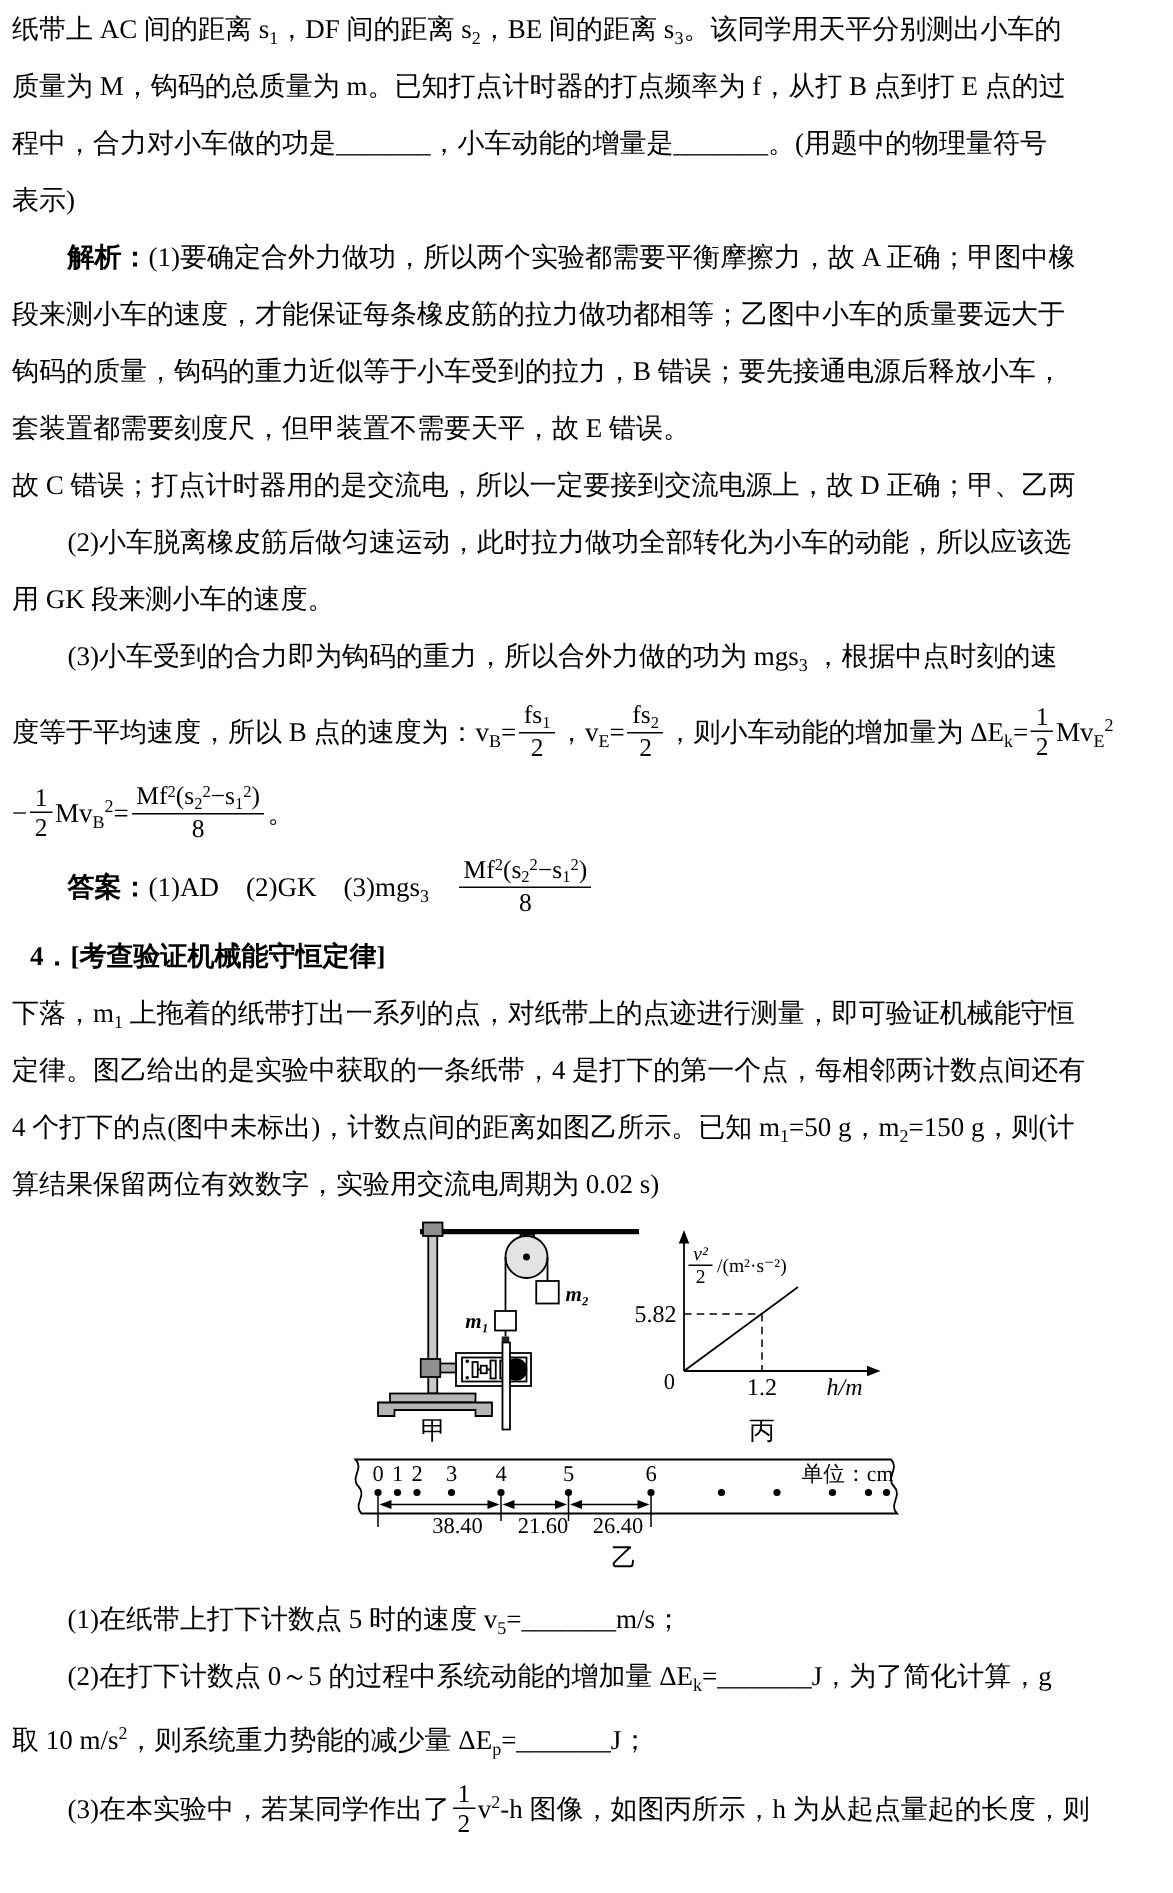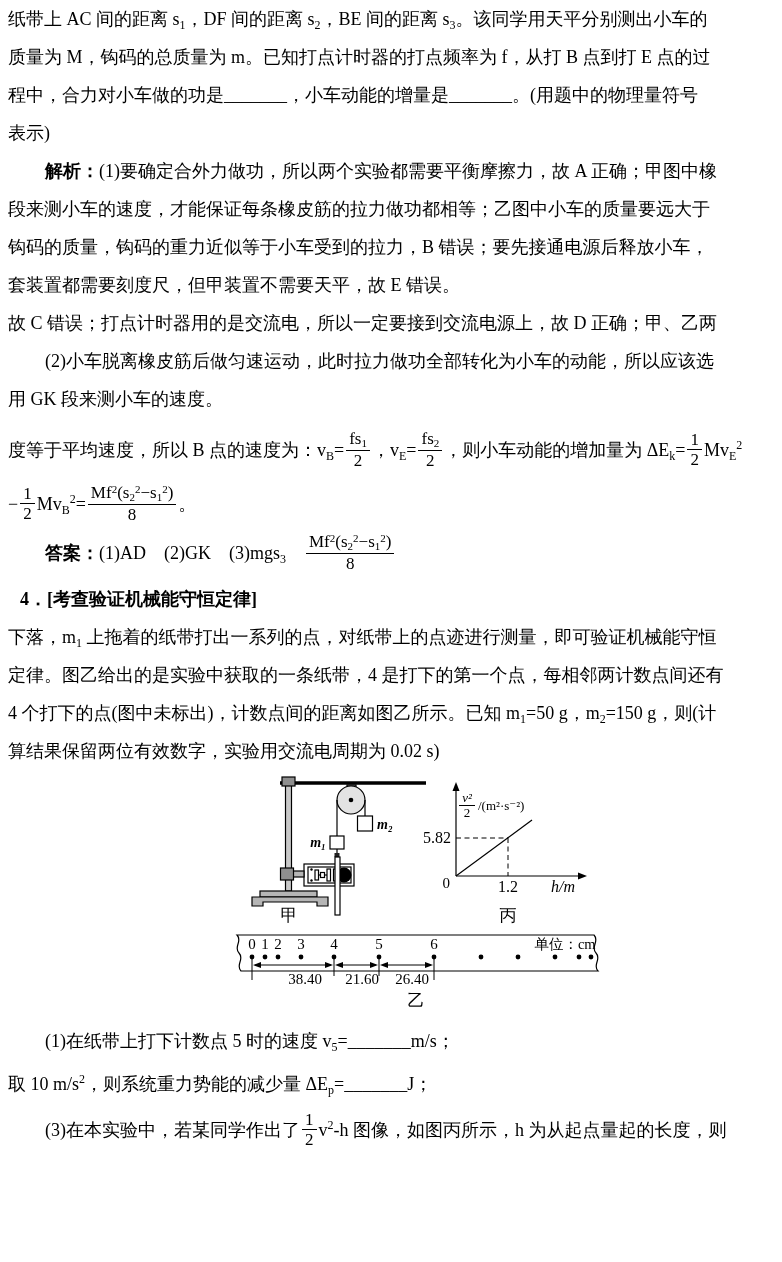--- a/index.html
+++ b/index.html
@@ -35,20 +35,21 @@
       <div class="line">质量为 <span class="it">M</span>，钩码的总质量为 <span class="it">m</span>。已知打点计时器的打点频率为 <span class="it">f</span>，从打 <span class="it">B</span> 点到打 <span class="it">E</span> 点的过</div>
       <div class="line">程中，合力对小车做的功是_______，小车动能的增量是_______。(用题中的物理量符号</div>
       <div class="line">表示)</div>
       <div class="line ind"><span class="bd">解析：</span>(1)要确定合外力做功，所以两个实验都需要平衡摩擦力，故 A 正确；甲图中橡</div>
       <div class="line">段来测小车的速度，才能保证每条橡皮筋的拉力做功都相等；乙图中小车的质量要远大于</div>
       <div class="line">钩码的质量，钩码的重力近似等于小车受到的拉力，B 错误；要先接通电源后释放小车，</div>
       <div class="line">套装置都需要刻度尺，但甲装置不需要天平，故 E 错误。</div>
       <div class="line">故 C 错误；打点计时器用的是交流电，所以一定要接到交流电源上，故 D 正确；甲、乙两</div>
       <div class="line ind">(2)小车脱离橡皮筋后做匀速运动，此时拉力做功全部转化为小车的动能，所以应该选</div>
       <div class="line">用 <span class="it">GK</span> 段来测小车的速度。</div>
+      <div class="line ind">(3)小车受到的合力即为钩码的重力，所以合外力做的功为 <span class="it">mgs</span><span class="sb">3</span> ，根据中点时刻的速</div>
       <div class="line tall">度等于平均速度，所以 <span class="it">B</span> 点的速度为：<span class="it">v</span><span class="sb">B</span>=<span class="frac">
           <span class="fn"><span class="it">fs</span><span class="sb">1</span></span>
           <span class="fd">2</span>
         </span>，<span class="it">v</span><span class="sb">E</span>=<span class="frac">
           <span class="fn"><span class="it">fs</span><span class="sb">2</span></span>
           <span class="fd">2</span>
         </span>，则小车动能的增加量为 Δ<span class="it">E</span><span class="sb">k</span>=<span class="frac">
           <span class="fn">1</span>
           <span class="fd">2</span>
         </span><span class="it">Mv</span><span class="sb">E</span><span class="sp">2</span></div>
@@ -171,20 +172,21 @@
         <text x="354" y="54">21.60</text>
         <text x="404" y="54">26.40</text>
       </g>
       <text x="557" y="19" text-anchor="middle" font-size="14.5" fill="#000" stroke="none">单位：cm</text>
       <text x="408" y="76" text-anchor="middle" font-size="17" fill="#000" stroke="none">乙</text>
     </g>
   </svg>
 
   <div id="doc-bottom">
       <div class="line ind">(1)在纸带上打下计数点 5 时的速度 <span class="it">v</span><span class="sb">5</span>=_______m/s；</div>
+      <div class="line ind">(2)在打下计数点 0～5 的过程中系统动能的增加量 Δ<span class="it">E</span><span class="sb">k</span>=_______J，为了简化计算，<span class="it">g</span></div>
       <div class="line">取 10 m/s<span class="sp">2</span>，则系统重力势能的减少量 Δ<span class="it">E</span><span class="sb">p</span>=_______J；</div>
       <div class="line ind tall">(3)在本实验中，若某同学作出了<span class="frac">
           <span class="fn">1</span>
           <span class="fd">2</span>
         </span><span class="it">v</span><span class="sp">2</span>-<span class="it">h</span> 图像，如图丙所示，<span class="it">h</span> 为从起点量起的长度，则</div>
     </div>
 
 </div>
 
 </body></html>

